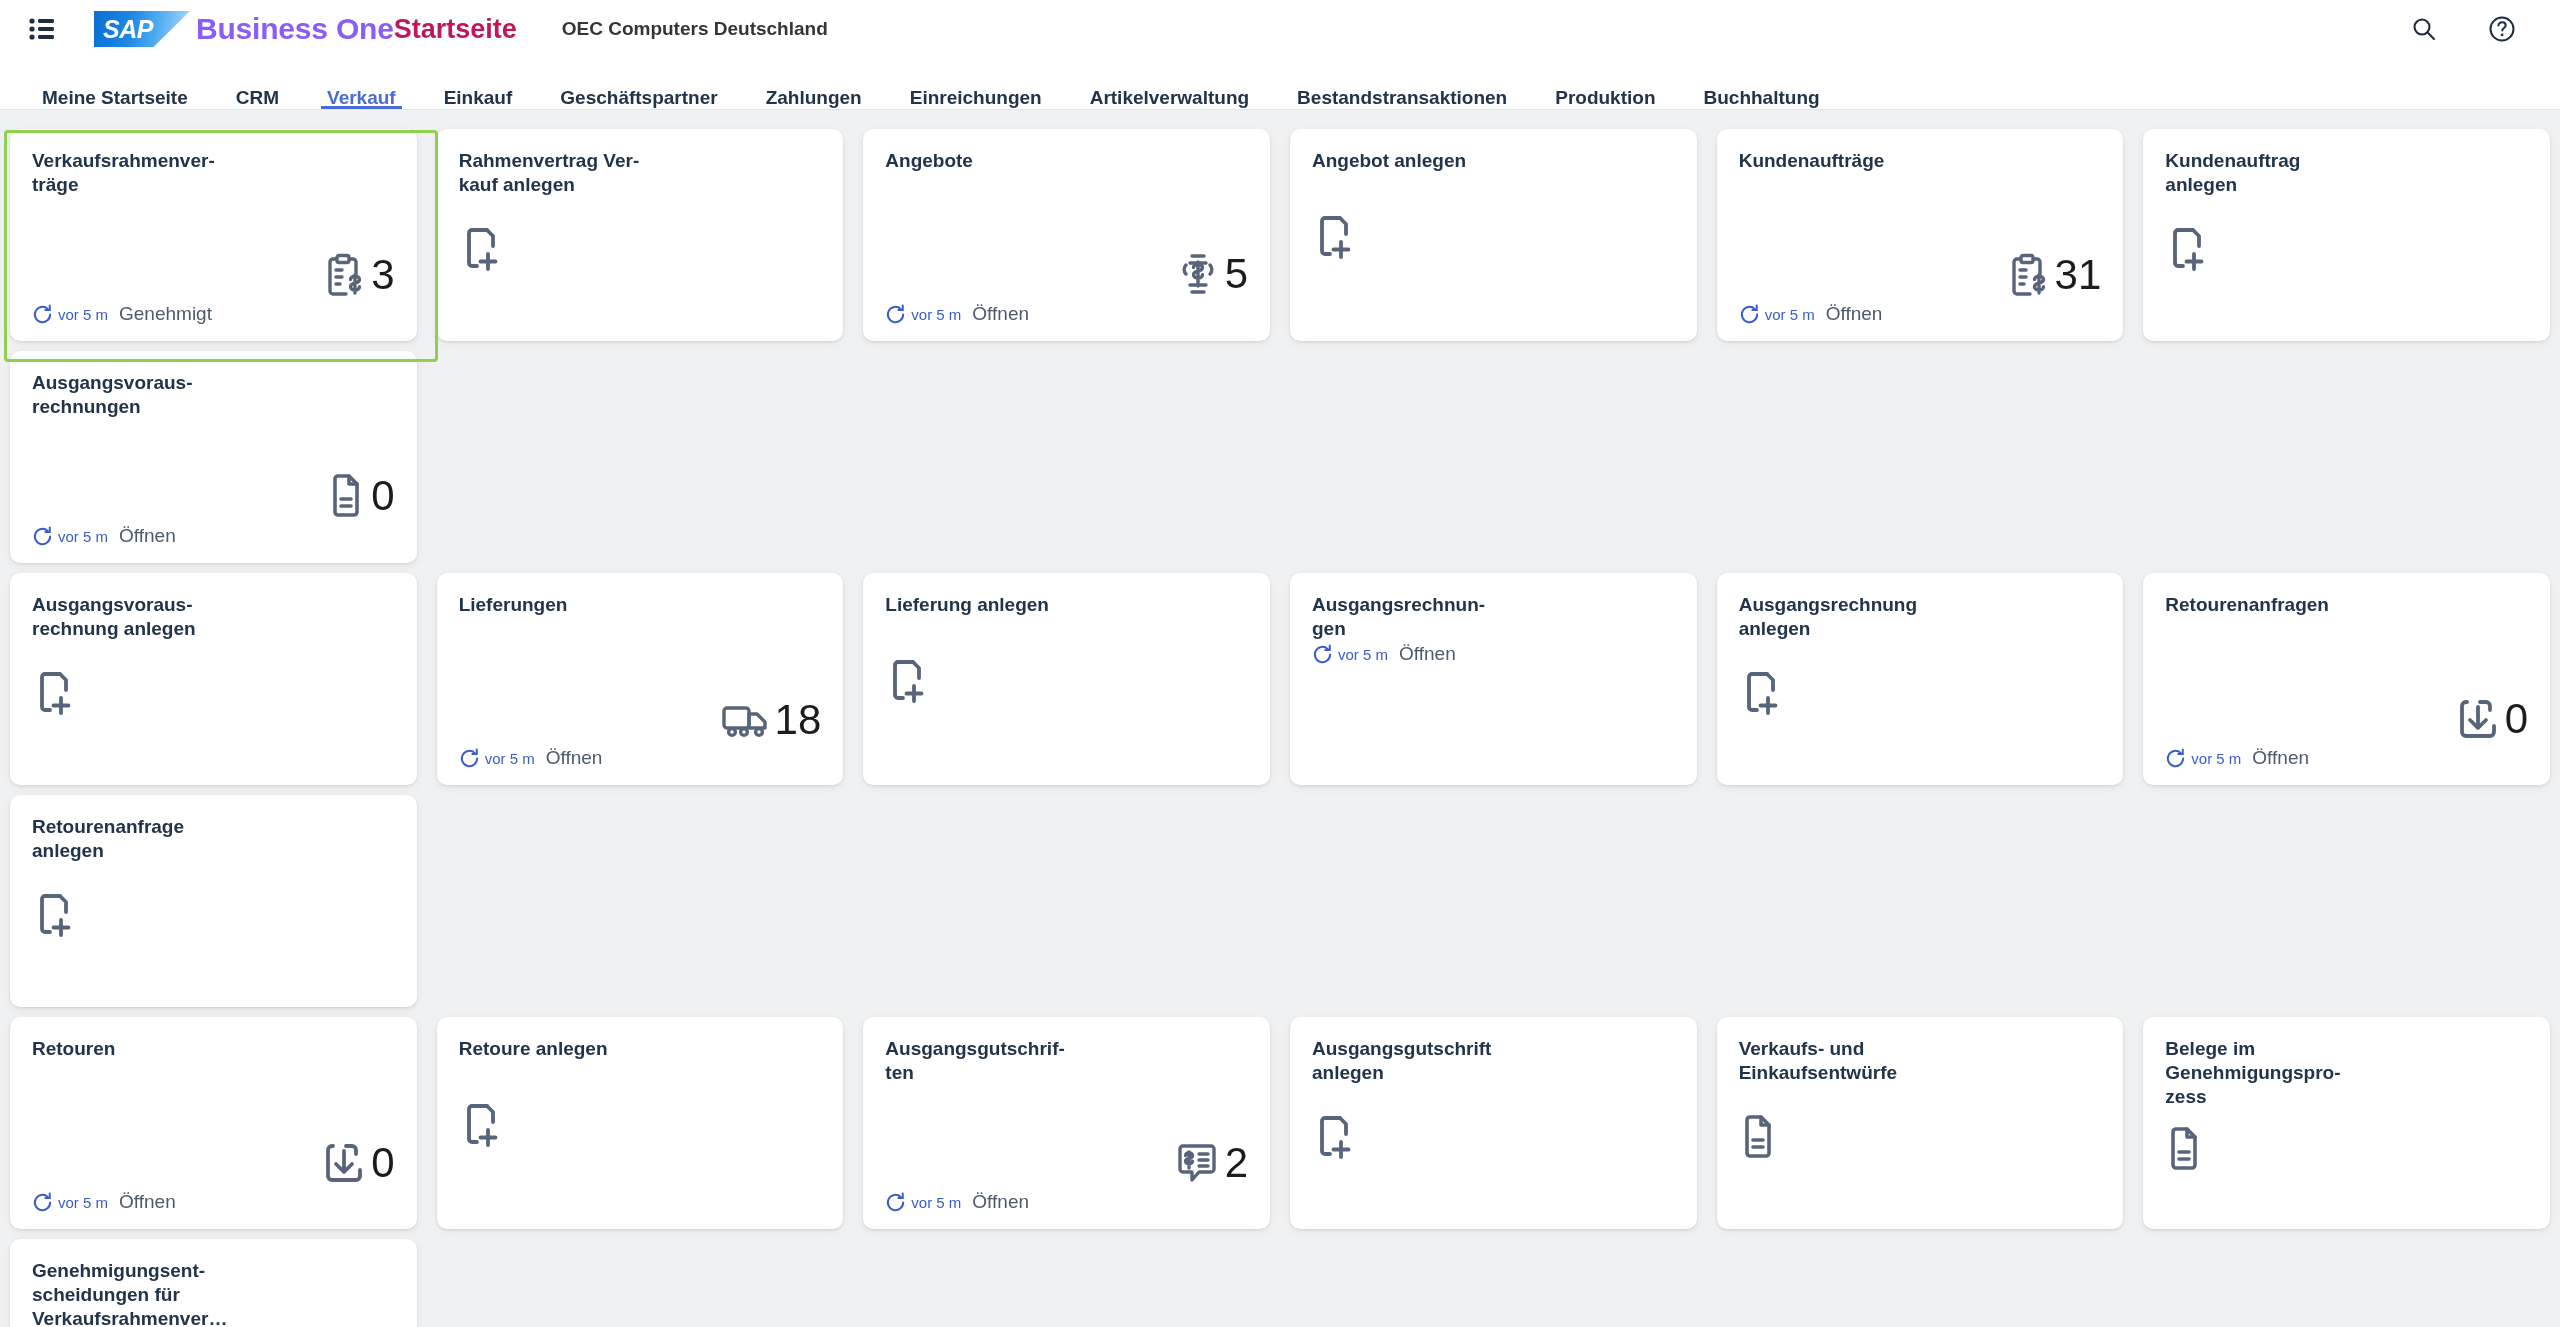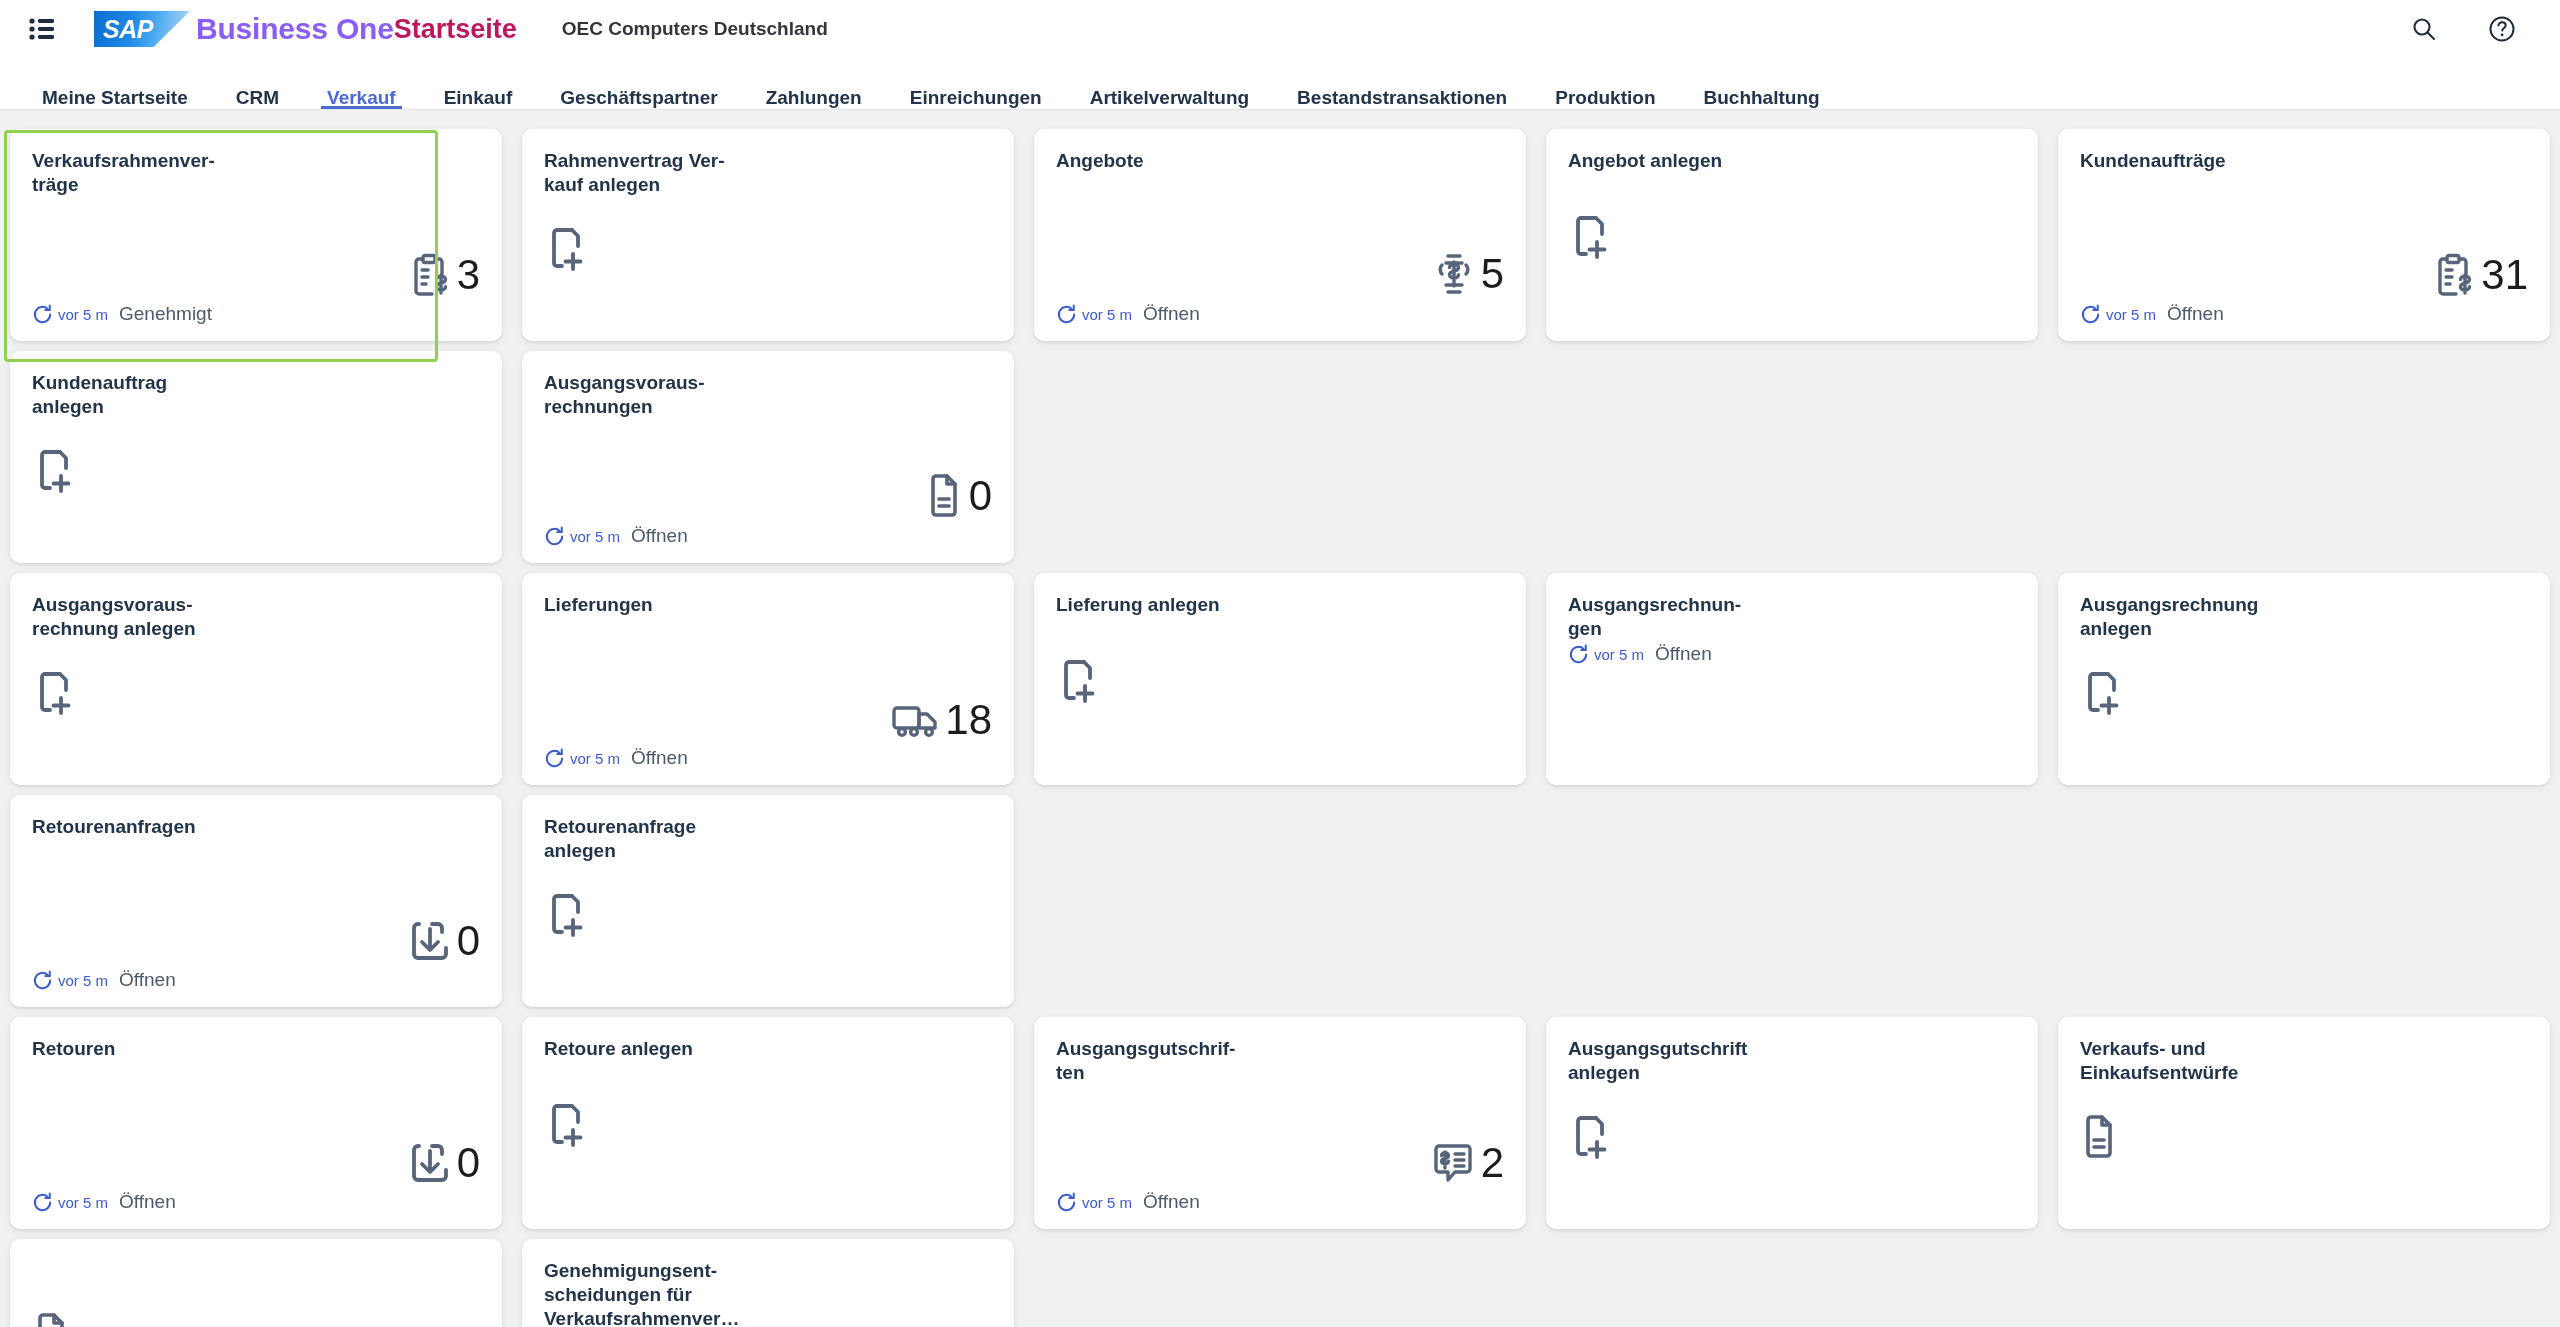--- a/index.html
+++ b/index.html
@@ -119,21 +119,21 @@
 
   
   .grid-wrap {
     padding: 14px 0 0 0;
     height: calc(1327px - 58px - 52px);
     overflow: hidden;
     position: relative;
   }
   .tile-row {
     display: grid;
-    grid-template-columns: repeat(5, 1fr);
+    grid-template-columns: repeat(6, 1fr);
     gap: 0;
     padding: 0 0;
   }
   .cell { padding: 5px 10px; }
 
   .tile {
     background: #ffffff;
     border-radius: 10px;
     box-shadow: 0 1px 3px rgba(0,0,0,0.10), 0 3px 10px rgba(0,0,0,0.05);
     height: 212px;
@@ -728,20 +728,21 @@
                   <line x1="14" y1="33" x2="24" y2="33"></line>
     </svg>
               </span>
             </div>
           </div>
           <div class="tile-footer"></div>
         </div>
       </div>
       <div class="cell">
         <div class="tile">
+          <div class="tile-title">Belege im<br>Genehmigungspro-<br>zess</div>
           <div class="tile-body left">
             <div class="kpi">
               <span class="kpi-icon">
                 <svg width="38" height="46" viewBox="0 0 38 46" fill="none" stroke="#57647a" stroke-width="3.6" stroke-linecap="round" stroke-linejoin="round">
       <path d="M22 3H11a3 3 0 0 0-3 3v33a3 3 0 0 0 3 3h16a3 3 0 0 0 3-3V11z"></path>
       <path d="M22 3v8h8"></path>
       <line x1="14" y1="26" x2="24" y2="26"></line>
                   <line x1="14" y1="33" x2="24" y2="33"></line>
     </svg>
               </span>

